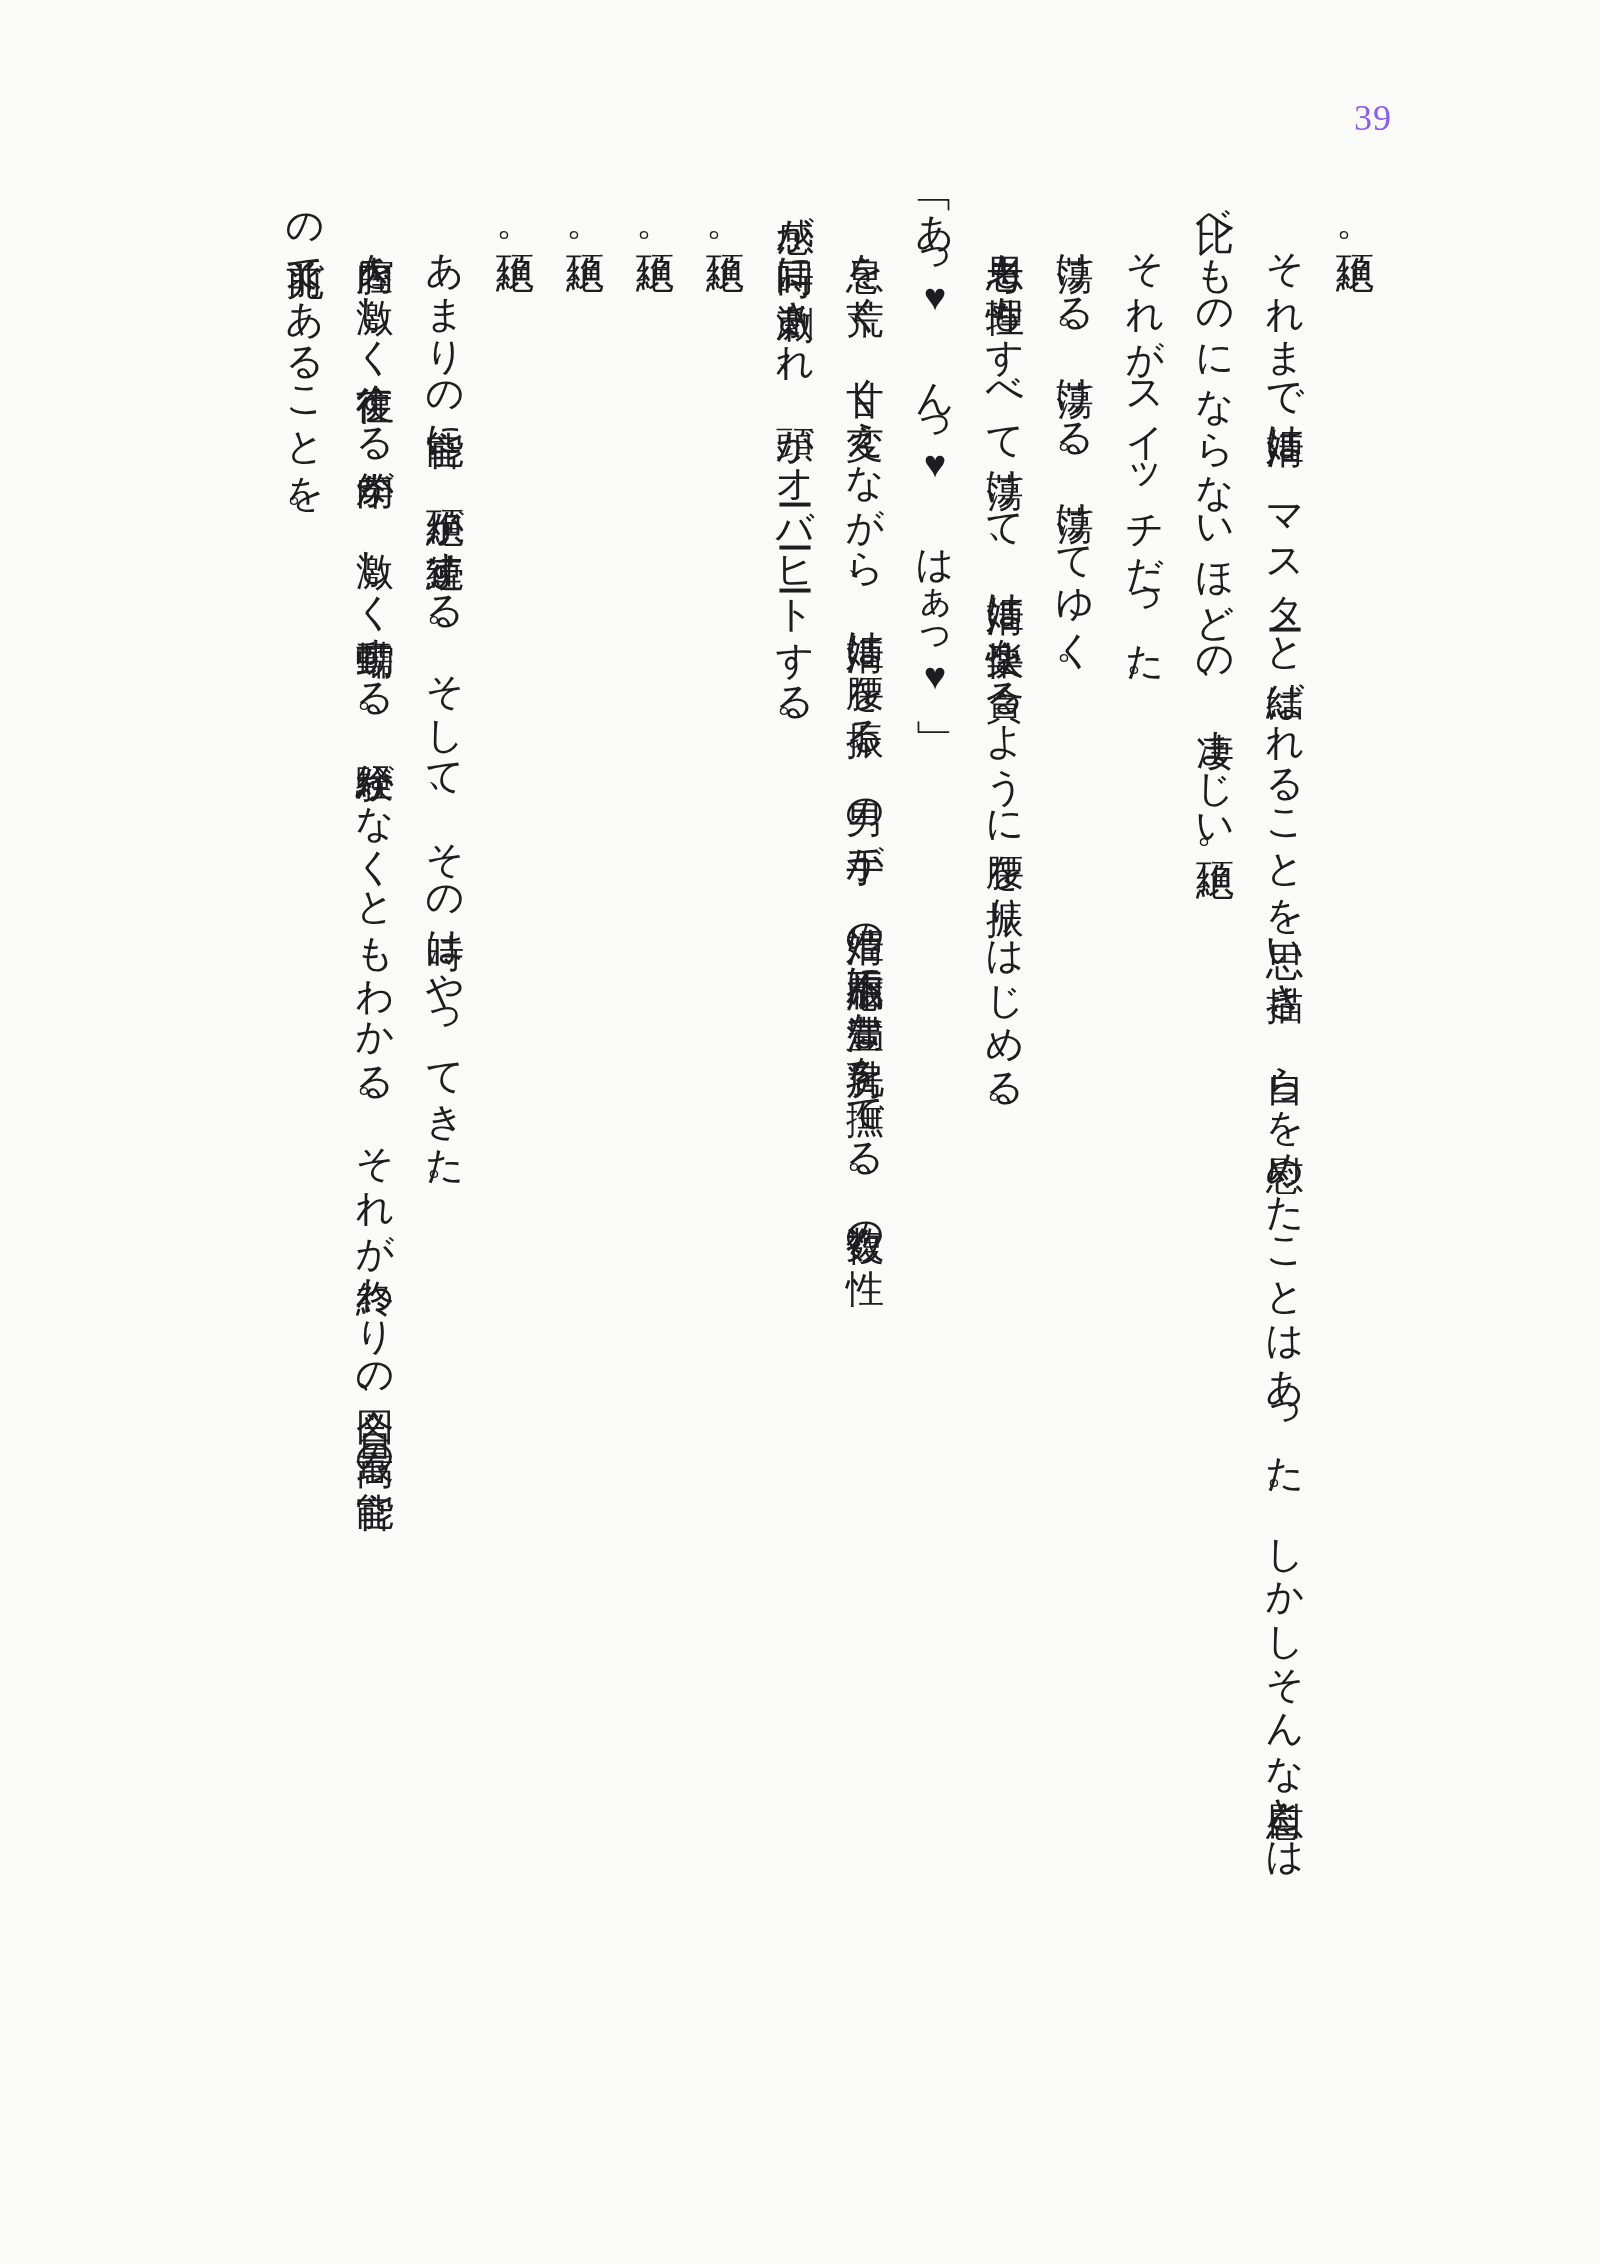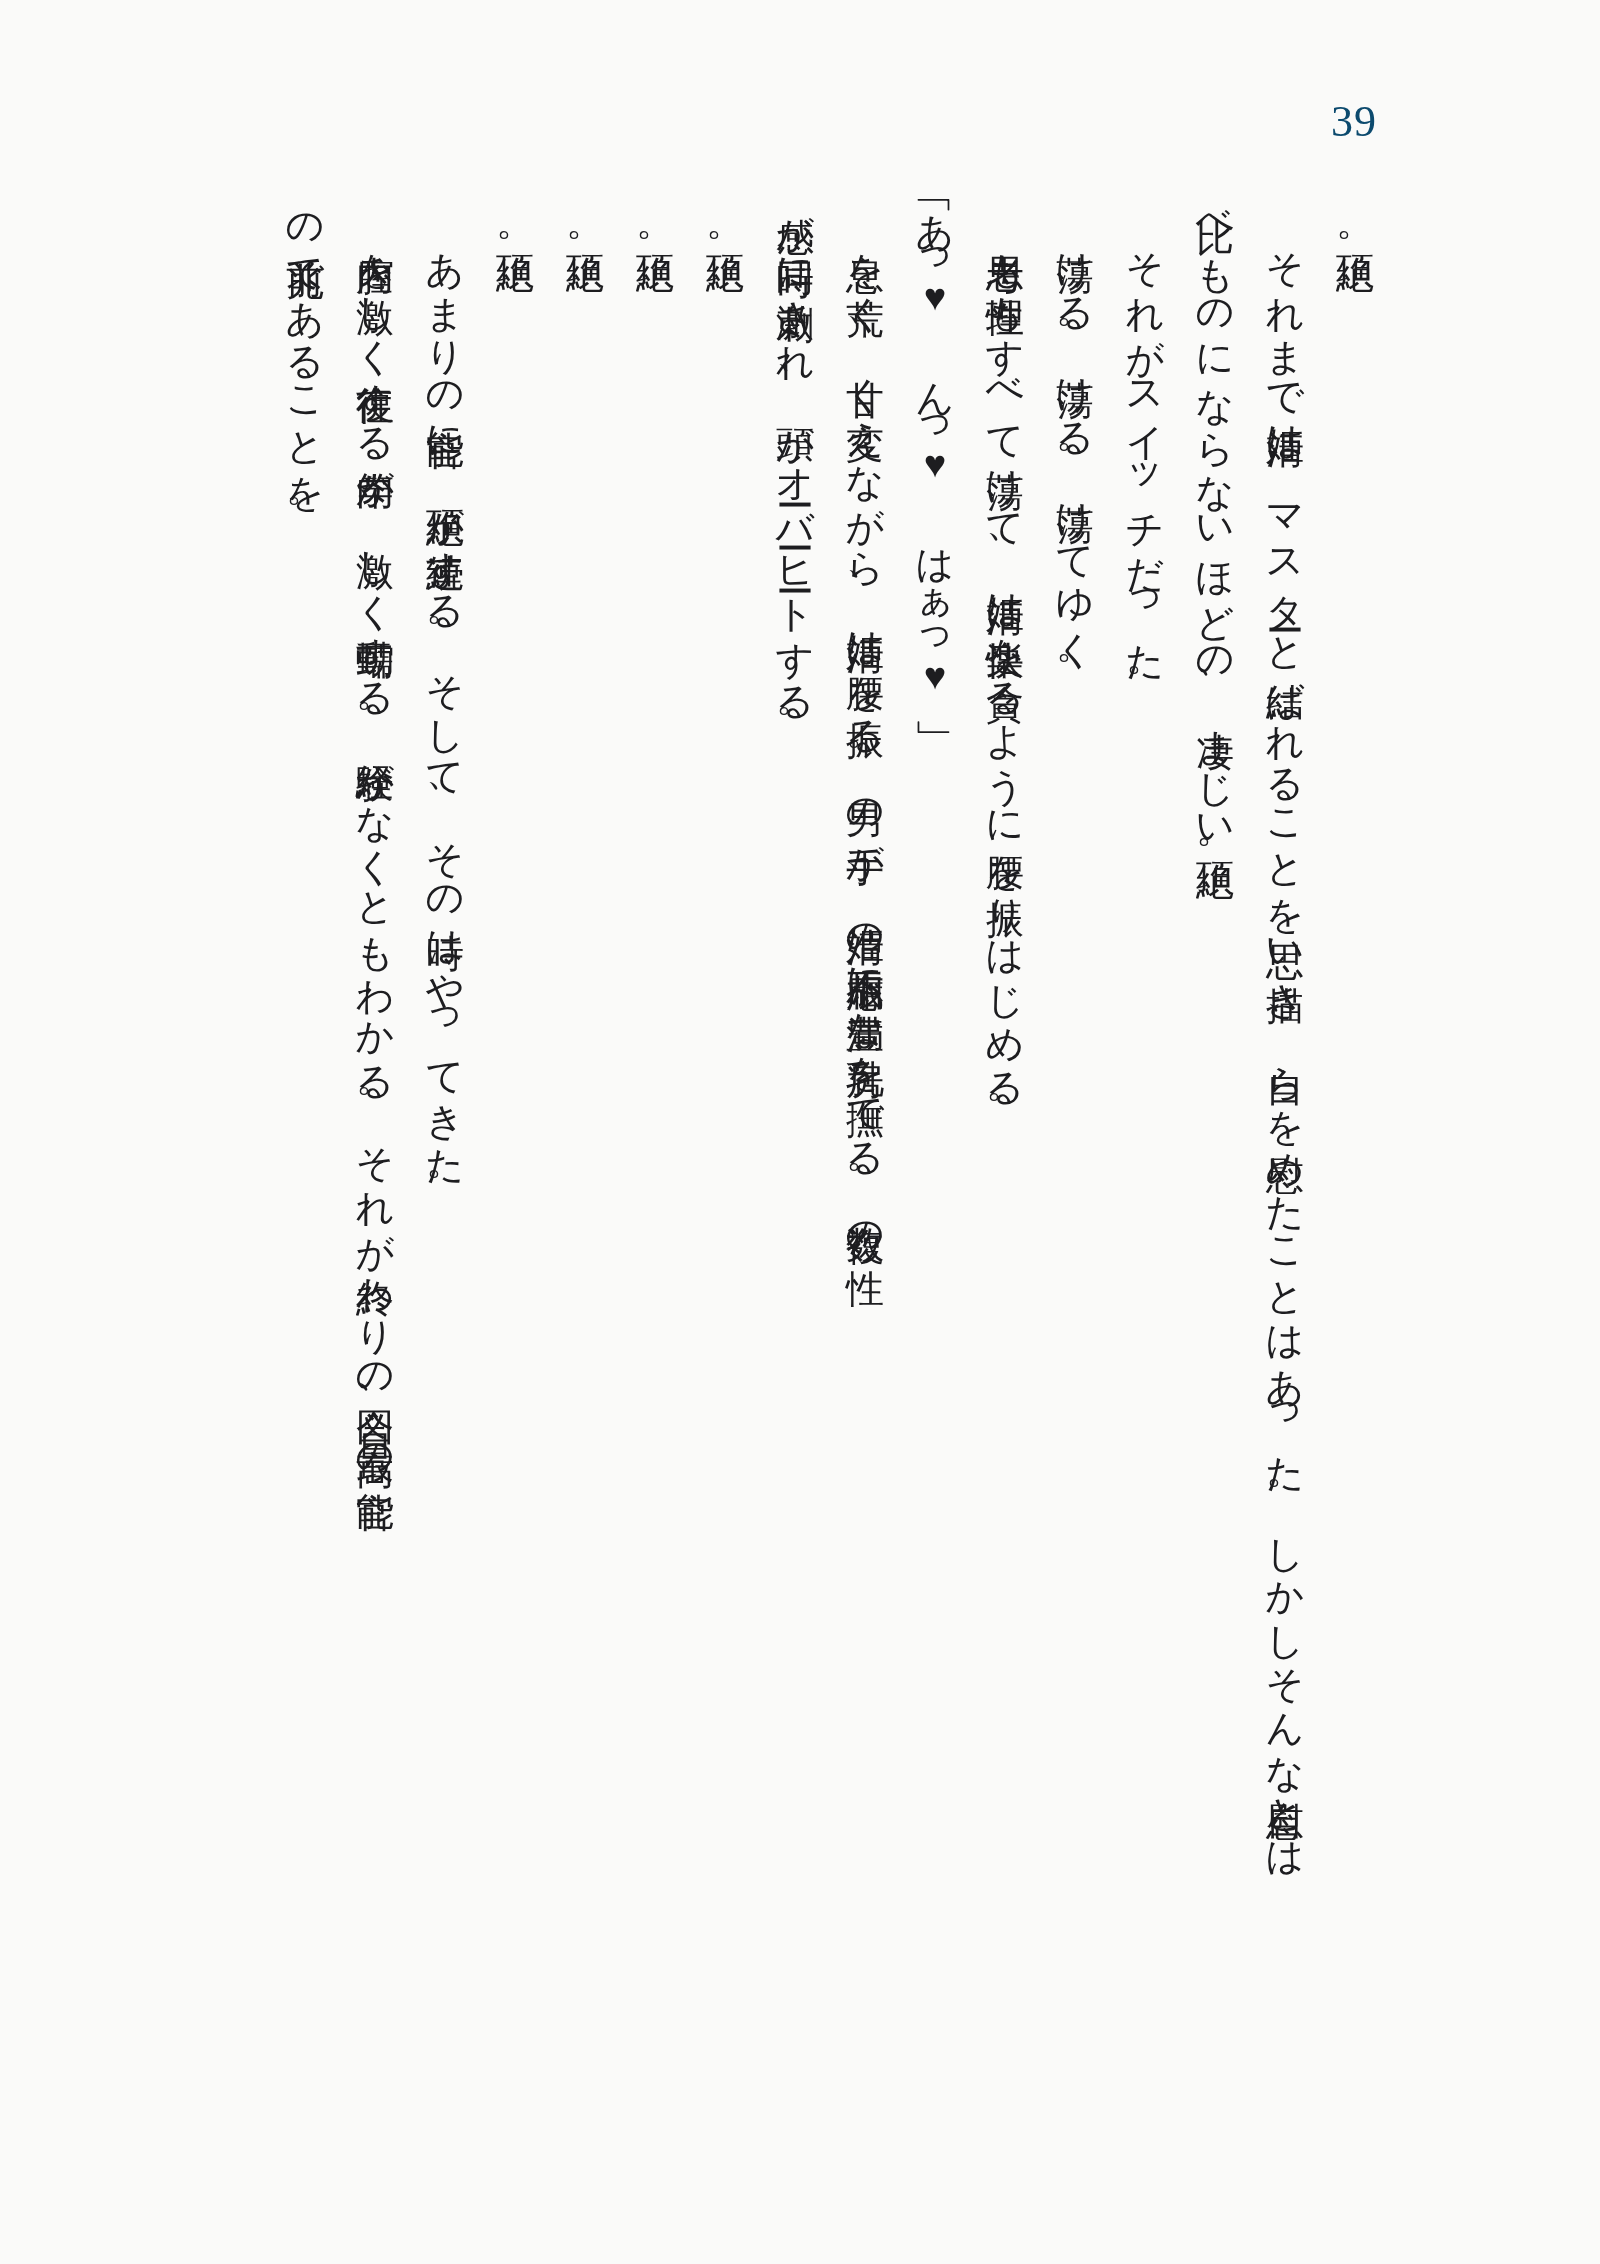--- a/index.html
+++ b/index.html
@@ -15,24 +15,24 @@
     background: #fafaf9;
     overflow: hidden;
     font-family: "Liberation Serif", "DejaVu Serif", serif;
   }
   
   .folio {
     position: absolute;
     top: 100px;
     left: 1316px;
     width: 76px;
-    text-align: center;
-    font-size: 44px;
+    text-align: right;
+    font-size: 36px;
     line-height: 1;
-    color: #0c4a6e;
+    color: #8b5cf6;
     letter-spacing: 1px;
   }
   
   .text-block {
     position: absolute;
     top: 188px;
     right: 210px;
     height: 1930px;
     writing-mode: vertical-rl;
     text-orientation: mixed;

